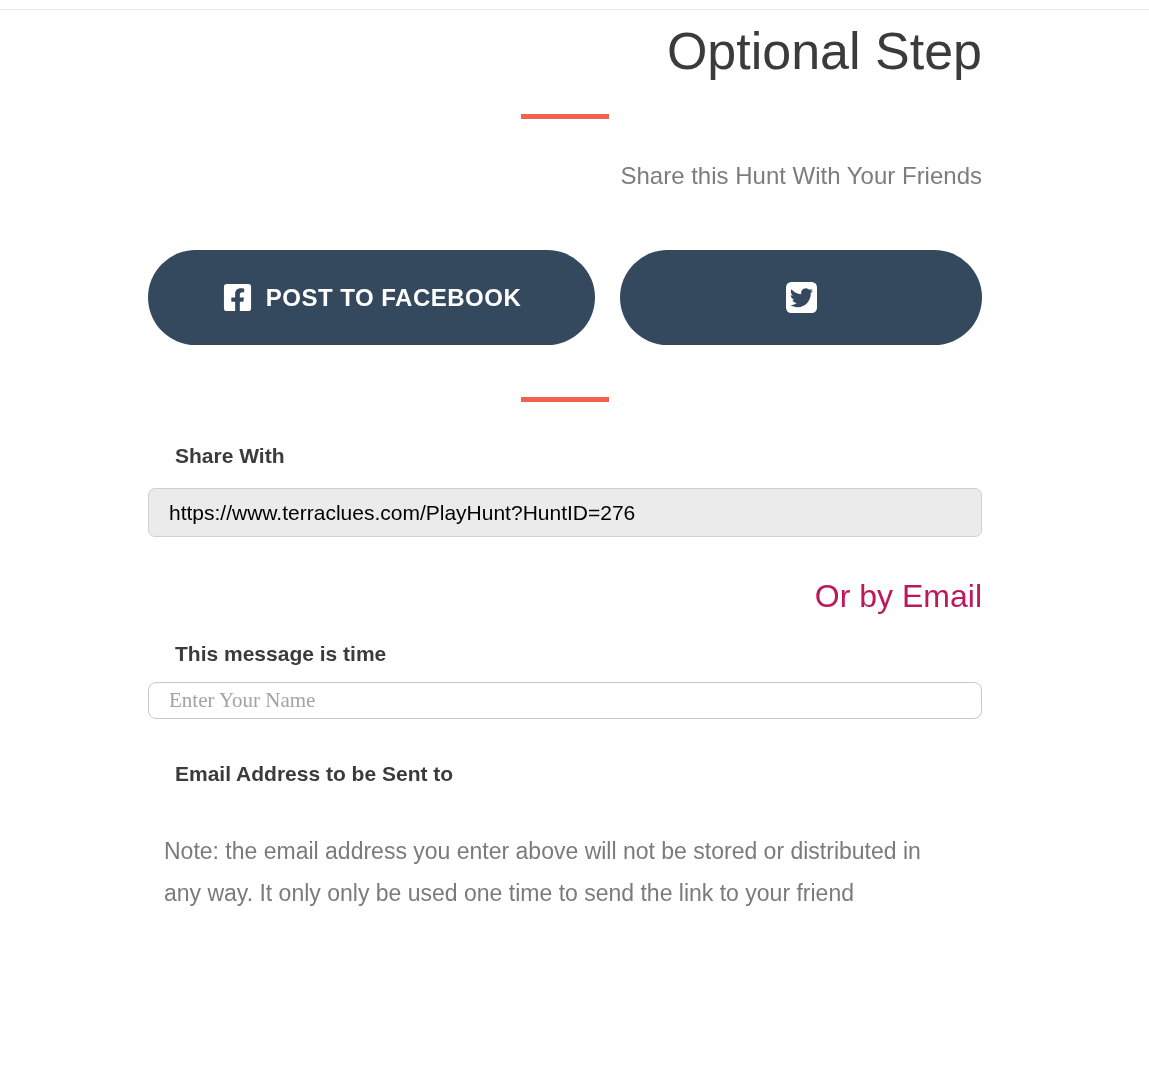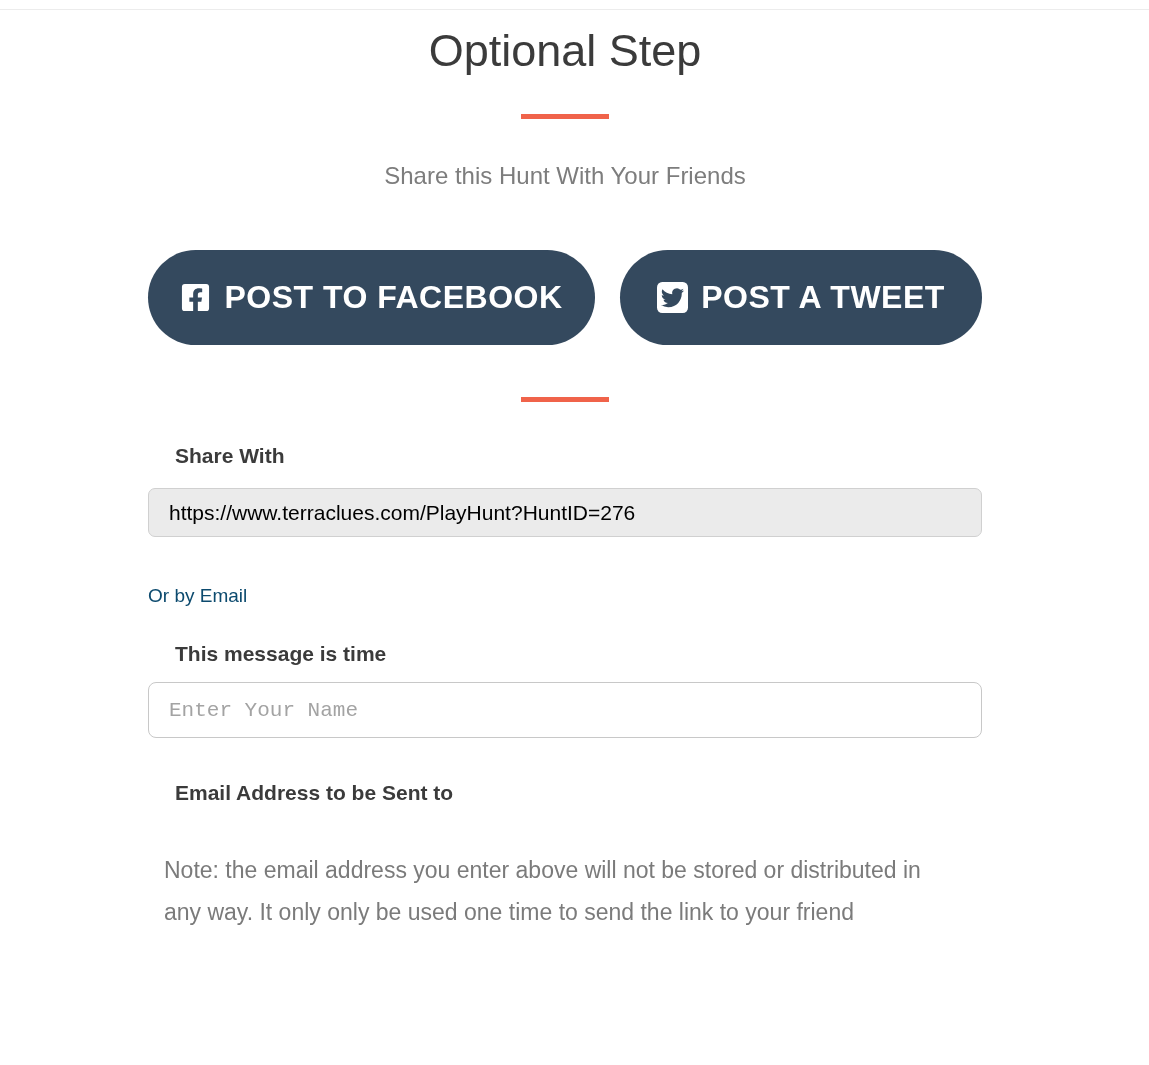--- a/index.html
+++ b/index.html
@@ -15,53 +15,53 @@
     height: 0;
     border-top: 1px solid #ececec;
     margin-top: 9px;
   }
   .container {
     width: 834px;
     margin-left: 148px;
   }
   .page-title {
     padding-top: 11px;
-    font-size: 45px;
+    font-size: 52px;
     font-weight: 300;
     line-height: 60px;
     color: #3b3b3b;
-    text-align: center;
+    text-align: right;
   }
   .accent-divider {
     width: 88px;
     height: 5px;
     background: #f0634a;
     margin: 33px auto 0 auto;
   }
   .subtitle {
     margin-top: 44px;
     font-size: 24px;
     line-height: 26px;
     color: #7d7d7d;
-    text-align: center;
+    text-align: right;
     font-weight: 400;
   }
   .button-row {
     margin-top: 61px;
     display: flex;
     gap: 25px;
   }
   .social-btn {
     height: 95px;
     border: none;
     border-radius: 48px;
     background: #34495e;
     color: #ffffff;
     font-family: "Liberation Sans", "DejaVu Sans", sans-serif;
-    font-size: 32px;
+    font-size: 24px;
     font-weight: 700;
     letter-spacing: 0.5px;
     display: flex;
     align-items: center;
     justify-content: center;
     gap: 13px;
     cursor: pointer;
   }
   .social-btn.facebook { width: 447px; }
   .social-btn.twitter  { width: 362px; }
@@ -81,36 +81,36 @@
     background: #ebebeb;
     border: 1px solid #d0d0d0;
     border-radius: 7px;
     padding: 0 20px;
     font-family: "Liberation Sans", "DejaVu Sans", sans-serif;
     font-size: 21px;
     color: #000000;
   }
   .or-email-heading {
     margin-top: 45px;
-    font-size: 19px;
+    font-size: 32px;
     line-height: 28px;
-    color: #0c4a6e;
-    text-align: left;
+    color: #be185d;
+    text-align: right;
   }
   .field-label.from-label  { margin-top: 32px; }
   .field-label.email-label { margin-top: 43px; }
   .text-input {
     margin-top: 16px;
     width: 100%;
-    height: 56px;
+    height: 37px;
     background: #ffffff;
     border: 1px solid #c8c8c8;
     border-radius: 8px;
     padding: 0 20px;
-    font-family: Liberation Mono, monospace;
+    font-family: Liberation Serif, serif;
     font-size: 21px;
     color: #333333;
   }
   .text-input::placeholder { color: #a3a3a3; opacity: 1; }
   .note {
     margin-top: 44px;
     font-size: 23px;
     line-height: 42px;
     color: #7b7b7b;
     max-width: 800px;
@@ -141,21 +141,20 @@
       <span>POST TO FACEBOOK</span>
     </button>
 
     <button class="social-btn twitter">
       <span>
         <svg width="31" height="31" viewBox="0 0 24 24" aria-hidden="true">
           <rect x="0" y="0" width="24" height="24" rx="4" fill="#ffffff"></rect>
           <path fill="#34495e" transform="translate(3,3.2) scale(0.75)" d="M23.953 4.57a10 10 0 0 1-2.825.775 4.958 4.958 0 0 0 2.163-2.723c-.951.555-2.005.959-3.127 1.184a4.92 4.92 0 0 0-8.384 4.482C7.69 8.095 4.067 6.13 1.64 3.162a4.822 4.822 0 0 0-.666 2.475c0 1.71.87 3.213 2.188 4.096a4.904 4.904 0 0 1-2.228-.616v.06a4.923 4.923 0 0 0 3.946 4.827 4.996 4.996 0 0 1-2.212.085 4.936 4.936 0 0 0 4.604 3.417 9.867 9.867 0 0 1-6.102 2.105c-.39 0-.779-.023-1.17-.067a13.995 13.995 0 0 0 7.557 2.209c9.053 0 13.998-7.496 13.998-13.985 0-.21 0-.42-.015-.63A9.935 9.935 0 0 0 24 4.59z"></path>
         </svg>
       </span>
-      <span>POST A TWEET</span>
     </button>
 
   </div>
 
   <div class="accent-divider lower"></div>
 
   <div class="field-label">Share With</div>
 
   <input class="share-input" type="text" readonly="" value="https://www.terraclues.com/PlayHunt?HuntID=276" style="">
 

